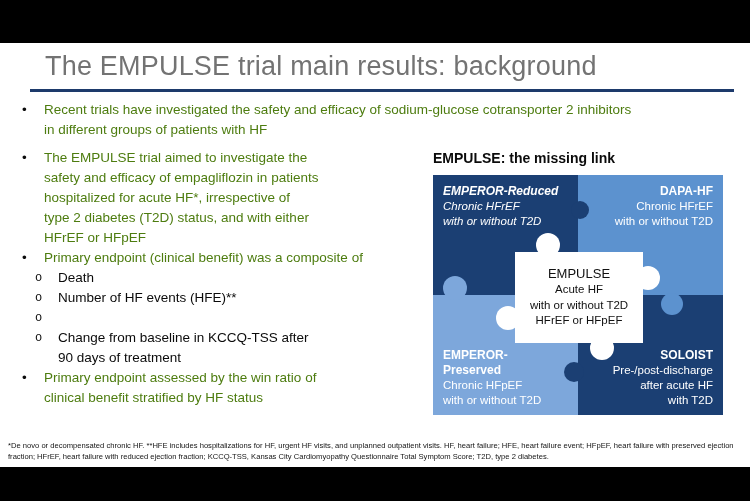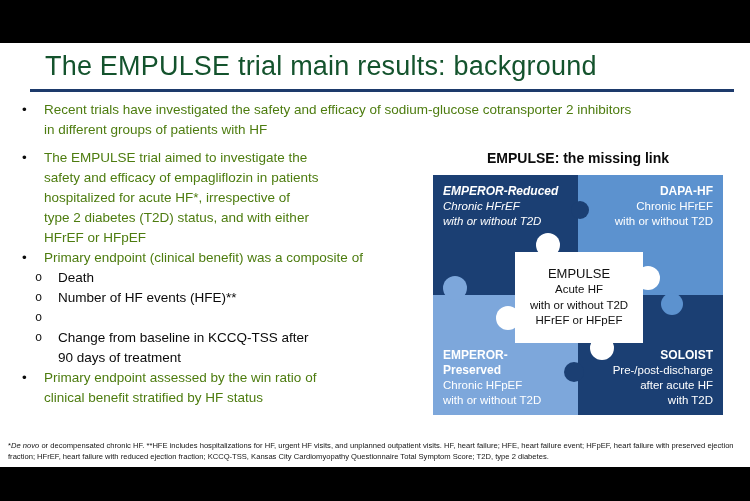--- a/index.html
+++ b/index.html
@@ -5,33 +5,33 @@
   * { margin: 0; padding: 0; box-sizing: border-box; }
   html, body { width: 750px; height: 501px; overflow: hidden; }
   body { background: #000; font-family: "Liberation Sans", sans-serif; position: relative; }
 
   .bar { position: absolute; left: 0; width: 750px; background: #000; }
   .bar.top { top: 0; height: 43px; }
   .bar.bottom { top: 467px; height: 34px; }
 
   .slide { position: absolute; left: 0; top: 43px; width: 750px; height: 424px; background: #fff; }
 
-  .title { position: absolute; left: 45px; top: 8px; font-size: 27px; color: #14532d; letter-spacing: 0.2px; white-space: pre; }
+  .title { position: absolute; left: 45px; top: 8px; font-size: 27px; color: #737373; letter-spacing: 0.2px; white-space: pre; }
   .title-rule { position: absolute; left: 30px; top: 46px; width: 704px; height: 3px; background: #1d3a6b; }
 
   .bullets { position: absolute; left: 18px; top: 57px; width: 412px; }
   .b-row { display: flex; align-items: flex-start; }
   .b-row.gap-after { margin-bottom: 8px; }
   .b-mark { width: 26px; padding-left: 4px; font-size: 13.5px; line-height: 20px; color: #0b0b0b; flex: 0 0 26px; }
   .b-text { font-size: 13.5px; line-height: 20px; color: #4d7c0f; white-space: pre; }
   .s-row { display: flex; align-items: flex-start; padding-left: 17px; }
   .s-mark { width: 23px; font-size: 12px; line-height: 20px; color: #0b0b0b; flex: 0 0 23px; font-family: "Liberation Mono", monospace; }
   .s-text { font-size: 13.5px; line-height: 20px; color: #0b0b0b; white-space: pre; }
 
-  .pz-heading { position: absolute; left: 433px; top: 107px; width: 290px; text-align: center; font-size: 14px; font-weight: bold; color: #0b0b0b; }
+  .pz-heading { position: absolute; left: 433px; top: 107px; width: 290px; font-size: 14px; font-weight: bold; color: #0b0b0b; }
 
   .puzzle { position: absolute; left: 433px; top: 132px; width: 290px; height: 240px; }
   .quad { position: absolute; width: 145px; height: 120px; }
   .q-tl { left: 0; top: 0; background: #1b3f73; }
   .q-tr { left: 145px; top: 0; background: #5c92cf; }
   .q-bl { left: 0; top: 120px; background: #7da7db; }
   .q-br { left: 145px; top: 120px; background: #1b3f73; }
 
   .knob { position: absolute; border-radius: 50%; }
   .knob.k-dark { background: #1b3f73; }
@@ -45,21 +45,21 @@
 
   .piece-label { position: absolute; z-index: 4; color: #ffffff; }
   .pl-name { font-size: 12px; font-weight: bold; line-height: 15px; white-space: pre; }
   .pl-desc { font-size: 11.5px; line-height: 15px; white-space: pre; }
   .lab-tl { left: 10px; top: 9px; text-align: left; font-style: italic; }
   .lab-tr { right: 10px; top: 9px; text-align: right; }
   .lab-bl { left: 10px; bottom: 7px; text-align: left; }
   .lab-br { right: 10px; bottom: 7px; text-align: right; }
 
   .footnote { position: absolute; left: 8px; top: 398px; width: 742px; font-size: 7.6px; line-height: 10.5px; color: #141414; }
-  .footnote .fn-italic { font-style: italic; }
+  .footnote .fn-italic { }
 </style>
 </head>
 <body>
 
 <div class="bar top"></div>
 <div class="bar bottom"></div>
 
 <div class="slide">
 
   <div class="title">The EMPULSE trial main results: background</div>

